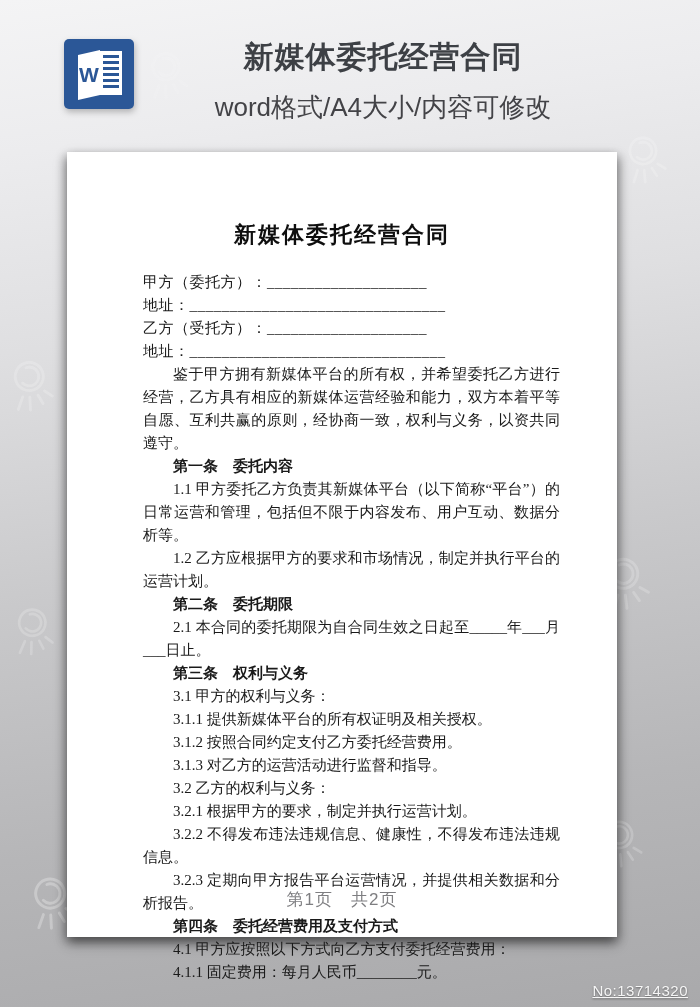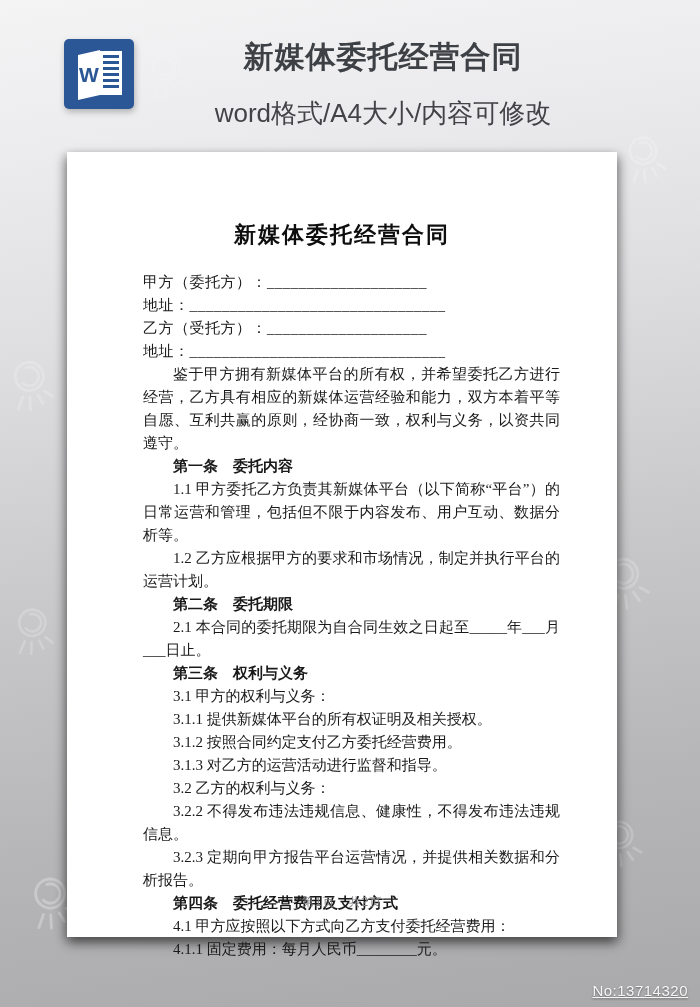--- a/index.html
+++ b/index.html
@@ -9,41 +9,41 @@
     font-family:"Liberation Sans",sans-serif;
   }
   
   .wm{position:absolute;opacity:.20;pointer-events:none;}
   .wm svg{display:block;}
   
   .header{position:absolute;top:0;left:0;width:700px;height:134px;}
   .word-icon{position:absolute;left:63px;top:38px;width:72px;height:72px;filter:drop-shadow(1px 3px 3px rgba(0,0,0,.25));}
   .header-text{position:absolute;left:138px;right:72px;top:40px;text-align:center;}
   .header-title{font-size:30px;font-weight:bold;color:#3d4045;letter-spacing:1px;line-height:34px;}
-  .header-sub{font-size:26px;color:#434347;margin-top:24px;line-height:30px;font-weight:400;}
+  .header-sub{font-size:26px;color:#434347;margin-top:18px;line-height:30px;font-weight:400;}
   
   .page{
     position:absolute;left:67px;top:152px;width:550px;height:785px;background:#ffffff;
     box-shadow:0 6px 12px rgba(0,0,0,.40),-3px 4px 9px rgba(0,0,0,.18),3px 4px 9px rgba(0,0,0,.18);
   }
   .doc-title{
     margin-top:68px;text-align:center;font-family:"Liberation Serif",serif;
     font-weight:bold;font-size:22px;color:#0e0e0e;letter-spacing:2px;line-height:29px;
   }
   .doc-content{
     margin:22px 57px 0 76px;font-family:"Liberation Serif",serif;
     font-size:15px;line-height:23px;color:#1a1a1a;text-align:justify;
   }
   .doc-content p{margin:0;}
   .doc-content p.indent{text-indent:2em;}
   .doc-content p.heading{font-weight:bold;text-indent:2em;}
   .doc-content p.party{text-indent:0;letter-spacing:.5px;}
   .page-num{
     position:absolute;bottom:26px;left:0;right:0;text-align:center;
-    color:#7e7e81;font-size:12px;letter-spacing:1px;font-family:"Liberation Sans",sans-serif;
+    color:#7e7e81;font-size:17px;letter-spacing:1px;font-family:"Liberation Sans",sans-serif;
   }
   
   .serial{
     position:absolute;right:12px;bottom:8px;font-size:15px;color:rgba(255,255,255,.92);
     text-shadow:0 1px 2px rgba(0,0,0,.45);letter-spacing:.5px;text-decoration:underline;
   }
 </style>
 </head>
 <body>
 
@@ -134,20 +134,21 @@
       <p class="indent">1.1 甲方委托乙方负责其新媒体平台（以下简称“平台”）的日常运营和管理，包括但不限于内容发布、用户互动、数据分析等。</p>
       <p class="indent">1.2 乙方应根据甲方的要求和市场情况，制定并执行平台的运营计划。</p>
       <p class="heading">第二条　委托期限</p>
       <p class="indent">2.1 本合同的委托期限为自合同生效之日起至_____年___月___日止。</p>
       <p class="heading">第三条　权利与义务</p>
       <p class="indent">3.1 甲方的权利与义务：</p>
       <p class="indent">3.1.1 提供新媒体平台的所有权证明及相关授权。</p>
       <p class="indent">3.1.2 按照合同约定支付乙方委托经营费用。</p>
       <p class="indent">3.1.3 对乙方的运营活动进行监督和指导。</p>
       <p class="indent">3.2 乙方的权利与义务：</p>
+      <p class="indent">3.2.1 根据甲方的要求，制定并执行运营计划。</p>
       <p class="indent">3.2.2 不得发布违法违规信息、健康性，不得发布违法违规信息。</p>
       <p class="indent">3.2.3 定期向甲方报告平台运营情况，并提供相关数据和分析报告。</p>
       <p class="heading">第四条　委托经营费用及支付方式</p>
       <p class="indent">4.1 甲方应按照以下方式向乙方支付委托经营费用：</p>
       <p class="indent">4.1.1 固定费用：每月人民币________元。</p>
     </div>
   <div class="page-num">第1页　共2页</div>
 </div>
 
 <div class="serial">No:13714320</div>

